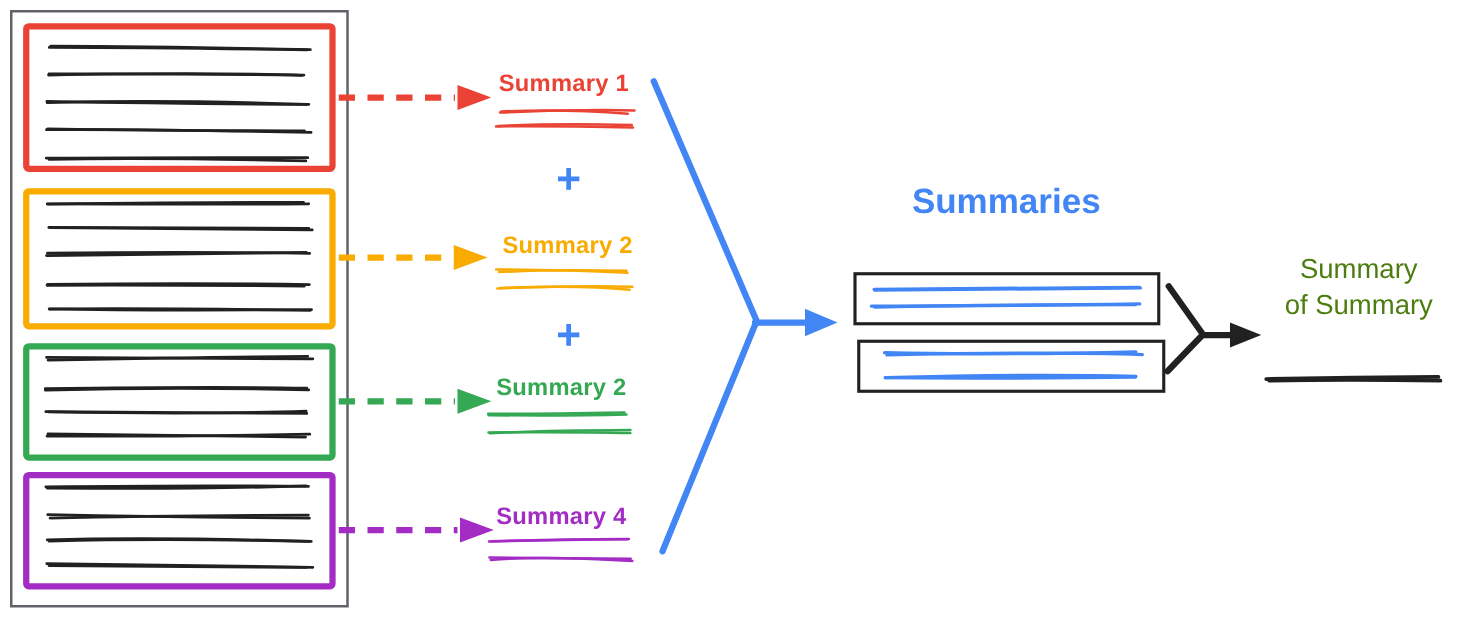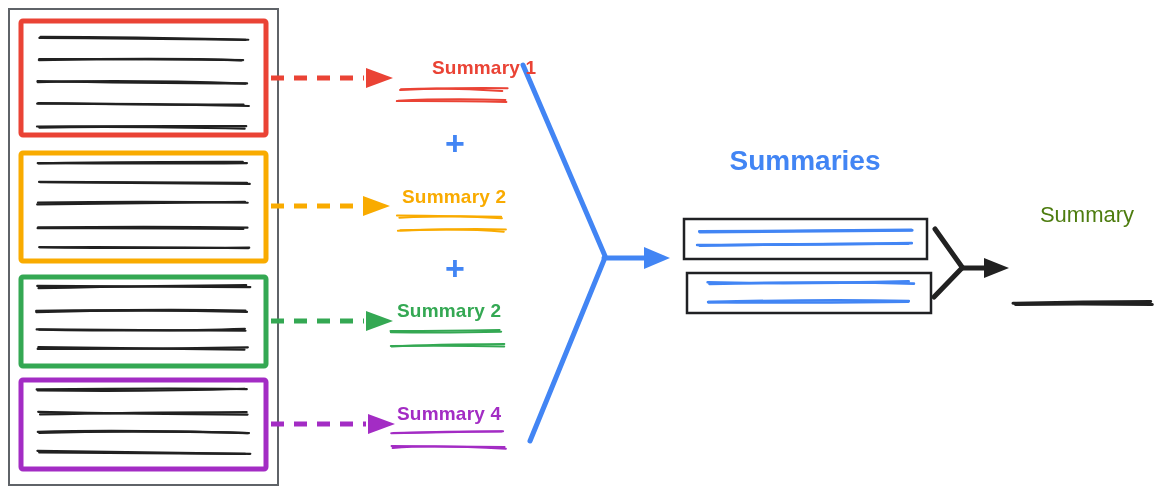--- a/index.html
+++ b/index.html
@@ -145,28 +145,29 @@
       <path d="M962,268 L986,268" stroke="#212121"></path>
       <polygon points="984,258 984,278 1009,268" stroke="none" fill="#212121"></polygon>
     </g>
 
     <g>
         <path d="M1015.4813946485519,304.48972427845 Q1076.88378200531,303.35577297210693 1152.3383798599243,304.48830795288086" fill="none" stroke="#212121" stroke-width="3" stroke-linecap="round"></path>
         <path d="M1012.9789896011353,303.21957886219025 Q1080.8847026765347,301.93248200416565 1150.721198797226,301.54227781295776" fill="none" stroke="#212121" stroke-width="3" stroke-linecap="round"></path>
       </g>
   </svg>
 
-  <div class="txt sum-label" style="left: 399px; top: 57px; color: rgb(234, 67, 53); margin-left: 33px;">Summary 1</div>
+  <div class="txt sum-label" style="left: 399px; top: 57px; color: rgb(234, 67, 53);">Summary 1</div>
   <div class="txt plus" style="left: 437px; top: 126px; color: rgb(66, 133, 244);">+</div>
   <div class="txt sum-label" style="left: 402px; top: 186px; color: rgb(249, 171, 0);">Summary 2</div>
   <div class="txt plus" style="left: 437px; top: 251px; color: rgb(66, 133, 244);">+</div>
   <div class="txt sum-label" style="left: 397px; top: 300px; color: rgb(52, 168, 83);">Summary 2</div>
   <div class="txt sum-label" style="left: 397px; top: 403px; color: rgb(163, 44, 196);">Summary 4</div>
 
   <div class="sos-title" style="color: rgb(66, 133, 244);">
     <div>Summaries</div>
   </div>
 
   <div class="final-label" style="color: #4d7c0f;">
     <div>Summary</div>
+    <div>of Summary</div>
   </div>
 
 </div>
 
 </body></html>

